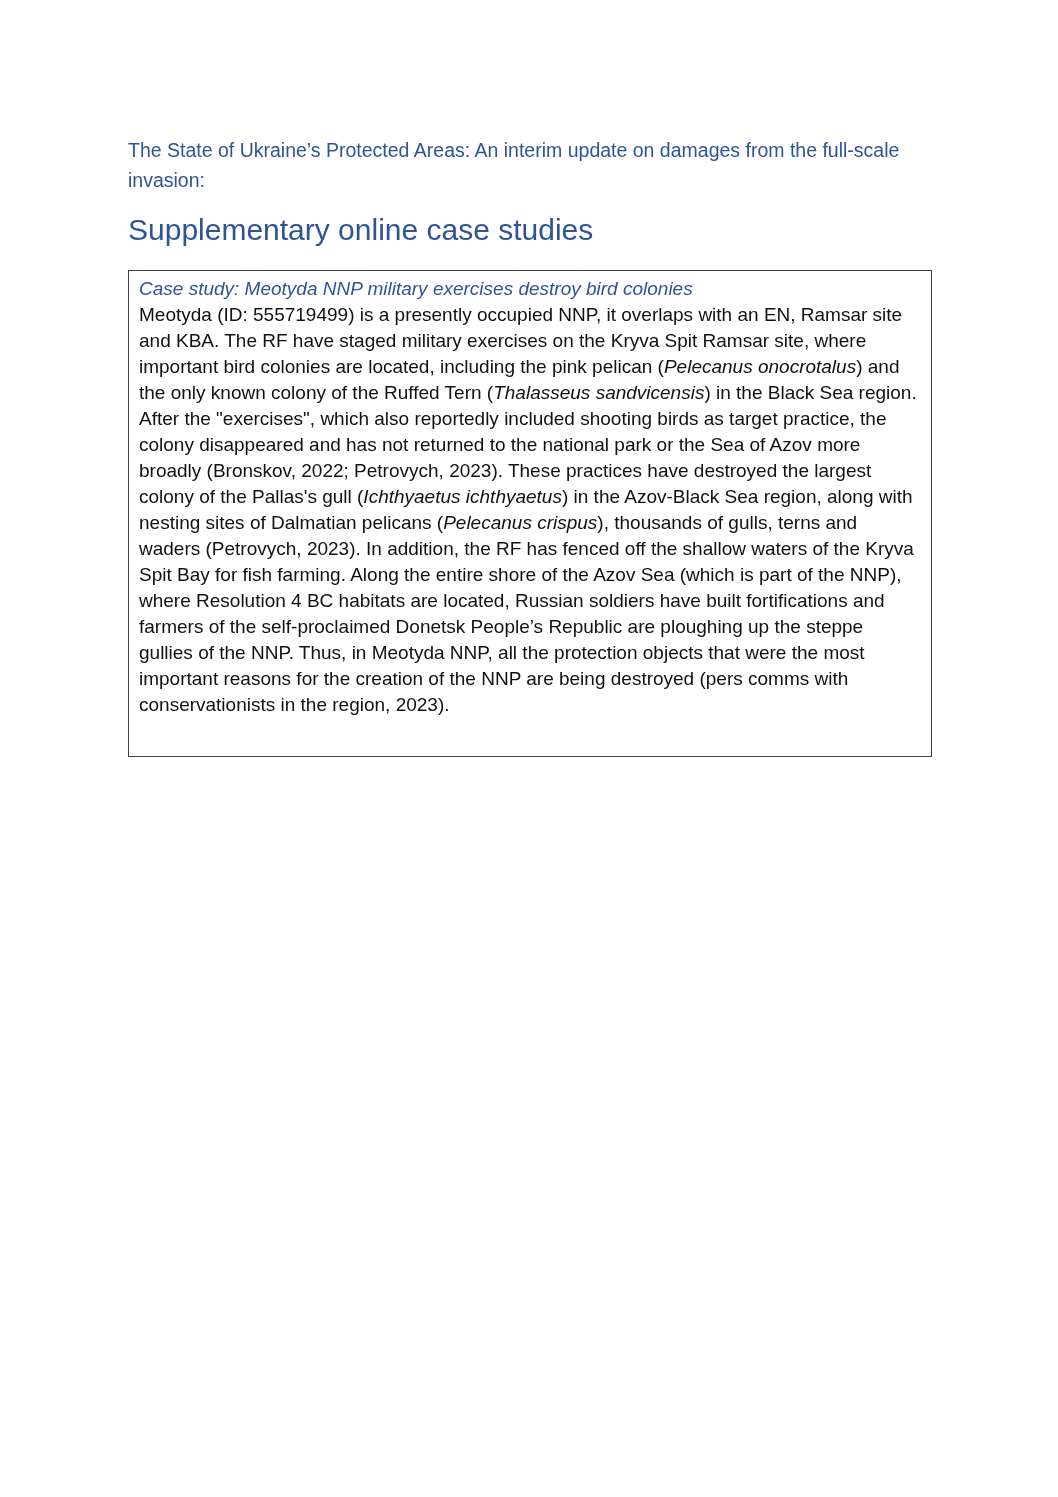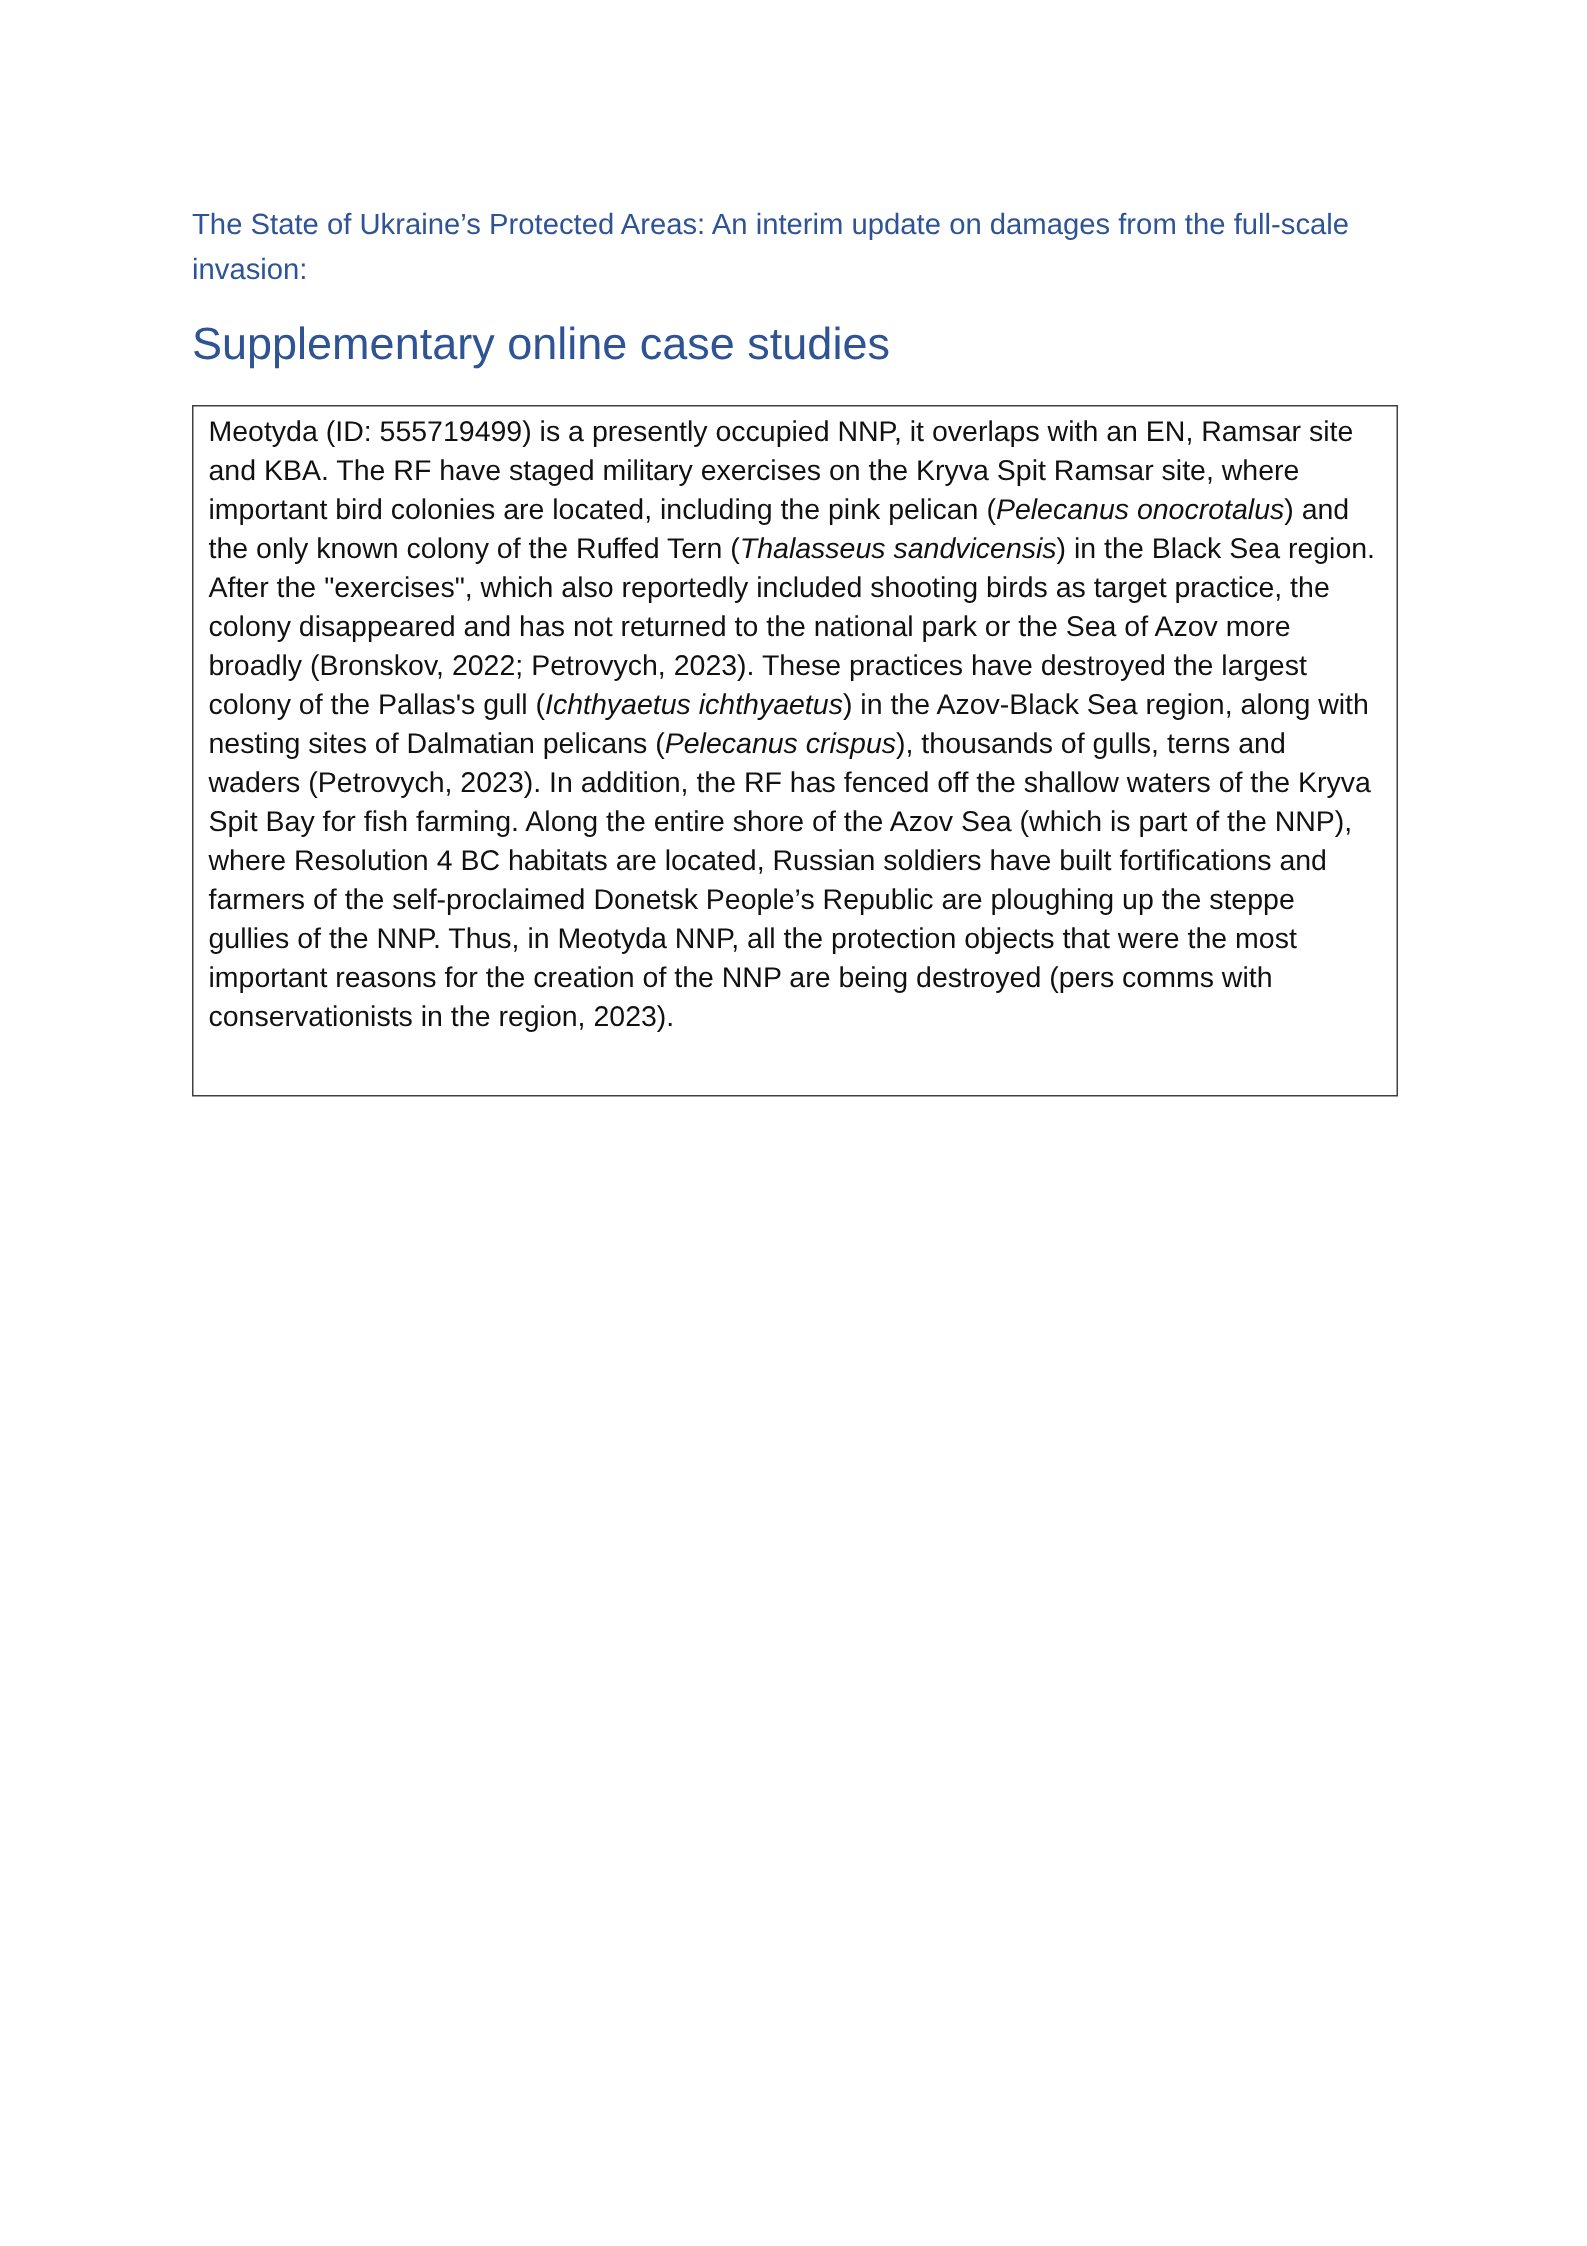--- a/index.html
+++ b/index.html
@@ -60,16 +60,17 @@
 </head>
 <body>
 
 <div class="page">
 
   <div class="doc-title">The State of Ukraine’s Protected Areas: An interim update on damages from the full-scale invasion:</div>
 
   <div class="doc-subtitle">Supplementary online case studies</div>
 
   <div class="case-box">
+    <div class="case-heading">Case study: Meotyda NNP military exercises destroy bird colonies</div>
     <p class="case-body"><span>Meotyda (ID: 555719499) is a presently occupied NNP, it overlaps with an EN, Ramsar site and KBA. The RF have staged military exercises on the Kryva Spit Ramsar site, where important bird colonies are located, including the pink pelican (</span><span class="italic">Pelecanus onocrotalus</span><span>) and the only known colony of the Ruffed Tern (</span><span class="italic">Thalasseus sandvicensis</span><span>) in the Black Sea region. After the "exercises", which also reportedly included shooting birds as target practice, the colony disappeared and has not returned to the national park or the Sea of Azov more broadly (Bronskov, 2022; Petrovych, 2023). These practices have destroyed the largest colony of the Pallas's gull (</span><span class="italic">Ichthyaetus ichthyaetus</span><span>) in the Azov-Black Sea region, along with nesting sites of Dalmatian pelicans (</span><span class="italic">Pelecanus crispus</span><span>), thousands of gulls, terns and waders (Petrovych, 2023). In addition, the RF has fenced off the shallow waters of the Kryva Spit Bay for fish farming. Along the entire shore of the Azov Sea (which is part of the NNP), where Resolution 4 BC habitats are located, Russian soldiers have built fortifications and farmers of the self-proclaimed Donetsk People’s Republic are ploughing up the steppe gullies of the NNP. Thus, in Meotyda NNP, all the protection objects that were the most important reasons for the creation of the NNP are being destroyed (pers comms with conservationists in the region, 2023).</span></p>
   </div>
 
 </div>
 
 </body></html>

